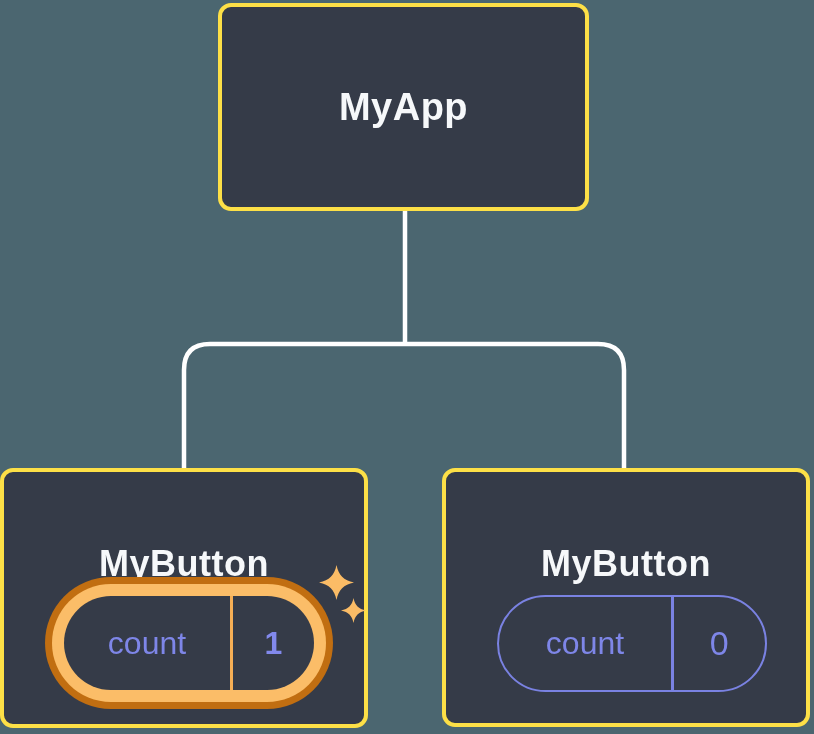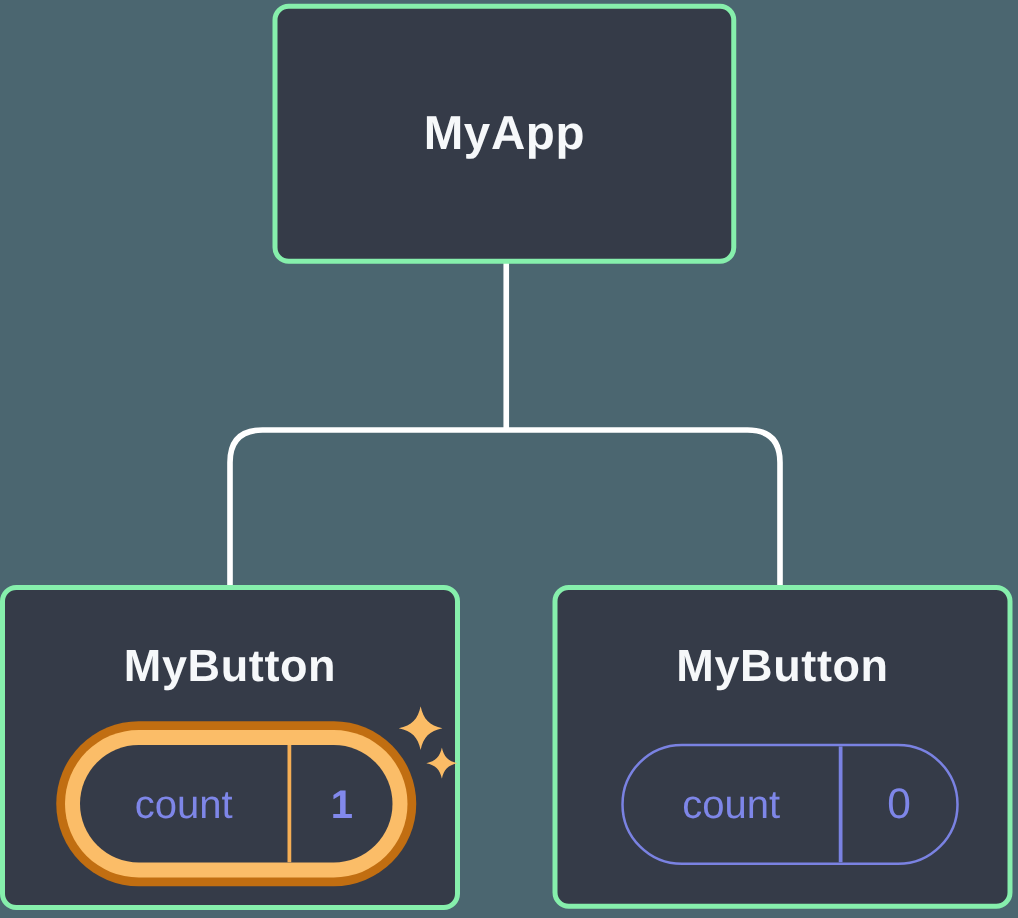--- a/index.html
+++ b/index.html
@@ -18,39 +18,39 @@
     position: absolute;
     left: 0; top: 0;
     width: 814px; height: 734px;
     pointer-events: none;
   }
 
   .node {
     position: absolute;
     box-sizing: border-box;
     background: #353B48;
-    border: 4px solid #86efac;
+    border: 4px solid #fde047;
     border-radius: 13px;
   }
   .node-app {
     left: 218px; top: 3px;
     width: 371px; height: 208px;
     display: flex; align-items: center; justify-content: center;
   }
   .node-app .node-label {
     color: #F6F8FA;
     font-size: 38px;
     font-weight: bold;
     letter-spacing: 0.5px;
   }
   .node-child-left  { left: 0px;   top: 468px; width: 368px; height: 260px; }
   .node-child-right { left: 442px; top: 468px; width: 368px; height: 259px; }
 
   .child-title {
-    margin-top: 43px;
+    margin-top: 74px;
     text-align: center;
     color: #F6F8FA;
     font-size: 36px;
     font-weight: bold;
     letter-spacing: 0.5px;
     line-height: 36px;
   }
 
   
   .pill-glow {

